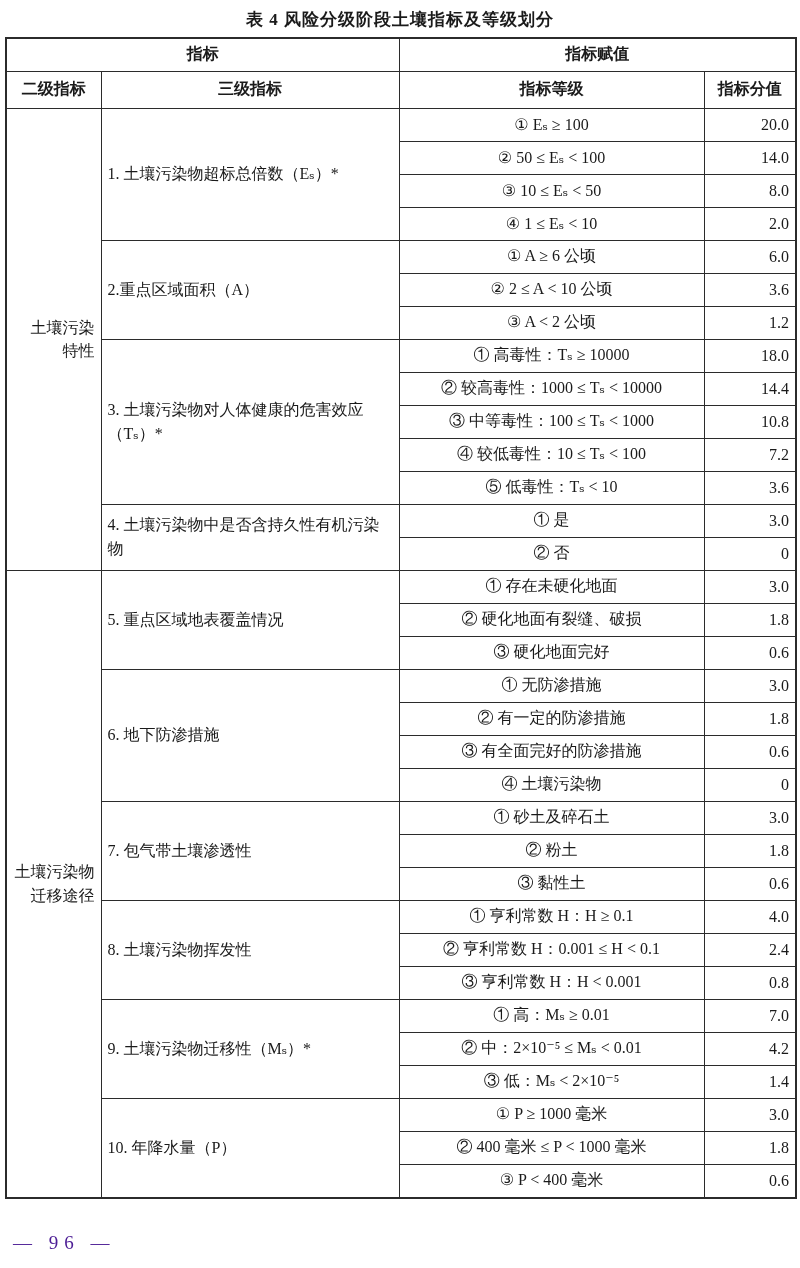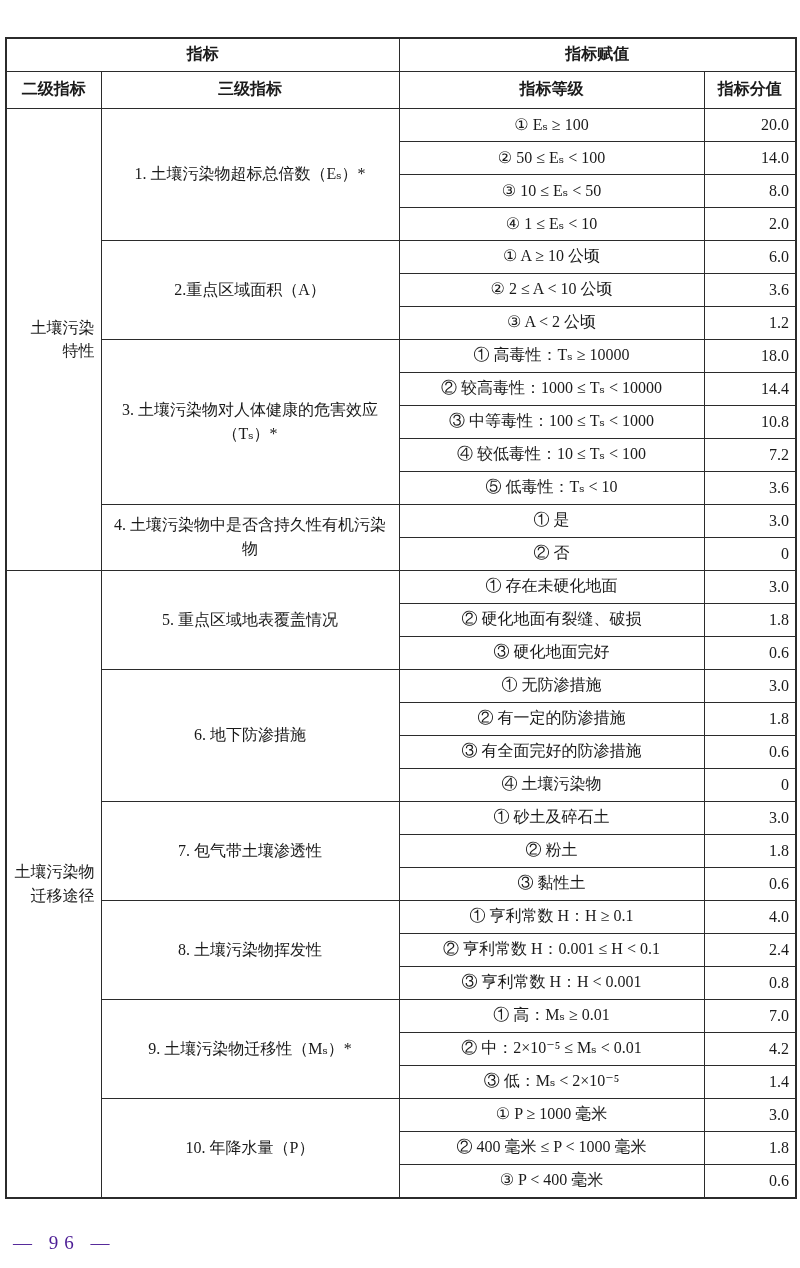--- a/index.html
+++ b/index.html
@@ -45,21 +45,21 @@
   tr.hdr-sub{height:37px;}
   tbody td{height:32px;}
   td.c-level2{
     text-align:right;
     vertical-align:middle;
     white-space:pre-line;
     line-height:1.45;
     padding:0 4px;
   }
   td.c-ind{
-    text-align:center;
+    text-align:left;
     vertical-align:middle;
     line-height:1.5;
     padding:2px 6px;
   }
   td.c-grade{
     text-align:center;
     vertical-align:middle;
     padding:2px 9px;
   }
   td.c-score{
@@ -73,20 +73,21 @@
     font-size:19px;
     letter-spacing:6px;
     color:#4c1d95;
   }
 </style>
 </head>
 <body>
 
 <div class="page">
 
+  <div class="doc-title">表 4  风险分级阶段土壤指标及等级划分</div>
 
   <table class="indicator-table">
     <colgroup>
       <col style="width:95px">
       <col style="width:298px">
       <col style="width:305px">
       <col style="width:92px">
     </colgroup>
     <thead>
       <tr class="hdr-top">
@@ -115,21 +116,21 @@
         <tr>
           <td class="c-grade">③ 10 ≤ Eₛ &lt; 50</td>
           <td class="c-score">8.0</td>
         </tr>
         <tr>
           <td class="c-grade">④ 1 ≤ Eₛ &lt; 10</td>
           <td class="c-score">2.0</td>
         </tr>
         <tr>
           <td class="c-ind" rowspan="3">2.重点区域面积（A）</td>
-          <td class="c-grade">① A ≥ 10 公顷</td>
+          <td class="c-grade">① A ≥ 6 公顷</td>
           <td class="c-score">6.0</td>
         </tr>
         <tr>
           <td class="c-grade">② 2 ≤ A &lt; 10 公顷</td>
           <td class="c-score">3.6</td>
         </tr>
         <tr>
           <td class="c-grade">③ A &lt; 2 公顷</td>
           <td class="c-score">1.2</td>
         </tr>

